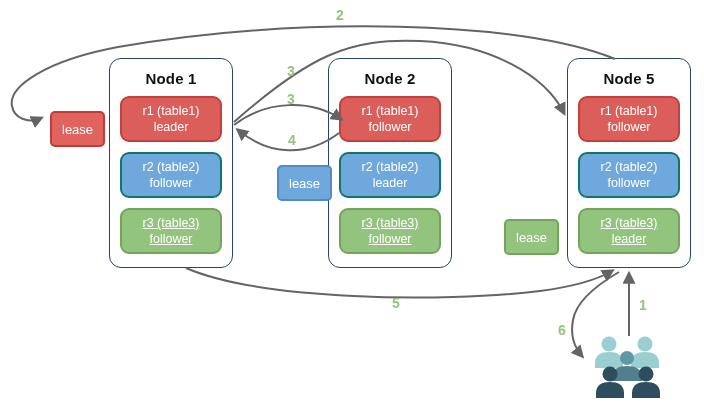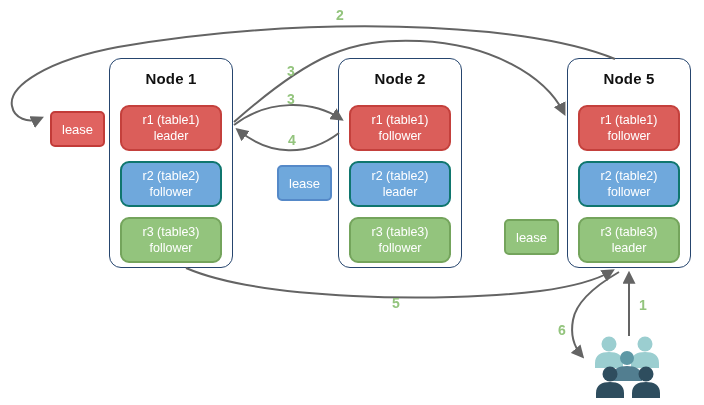--- a/index.html
+++ b/index.html
@@ -17,24 +17,24 @@
     position:absolute; top:58px; width:124px; height:210px;
     background:#ffffff; border:1.6px solid #26456E; border-radius:12px;
     display:flex; flex-direction:column; align-items:center; z-index:2;
   }
   .node-title { margin-top:11px; font-size:15px; font-weight:bold; color:#111111; letter-spacing:.2px; }
   .replica {
     width:102px; height:46px; border-radius:9px; margin-top:10px;
     color:#ffffff; font-size:12.5px; line-height:1.3; text-align:center;
     display:flex; flex-direction:column; justify-content:center;
   }
-  .replica.first { margin-top:18px; }
+  .replica.first { margin-top:9px; }
   .replica.red   { background:#DB5E5A; border:2px solid #C4403C; }
   .replica.blue  { background:#6FA8DC; border:2px solid #0f766e; }
-  .replica.green { background:#93C47D; border:2px solid #74A45C; }
+  .replica.green { background:#93C47D; border:2px solid #74A45C;text-decoration:underline; }
 
   
   .lease {
     position:absolute; height:36px; min-width:52px; padding:0 10px;
     border-radius:5px; color:#ffffff; font-size:13px;
     display:flex; align-items:center; justify-content:center; z-index:3;
   }
   .lease.red   { left:50px;  top:111px; background:#E06360; border:2px solid #C23B38; }
   .lease.blue  { left:277px; top:165px; background:#6FA8DC; border:2px solid #5589C8; }
   .lease.green { left:504px; top:219px; background:#93C47D; border:2px solid #74A45C; }
@@ -85,21 +85,21 @@
     <div class="replica blue">
       <span>r2 (table2)</span>
       <span>follower</span>
     </div>
     <div class="replica green">
       <span>r3 (table3)</span>
       <span>follower</span>
     </div>
   </div>
 
-  <div class="node" style="left:338px">
+  <div class="node" style="left:328px">
     <div class="node-title">Node 2</div>
     <div class="replica red first">
       <span>r1 (table1)</span>
       <span>follower</span>
     </div>
     <div class="replica blue">
       <span>r2 (table2)</span>
       <span>leader</span>
     </div>
     <div class="replica green">

